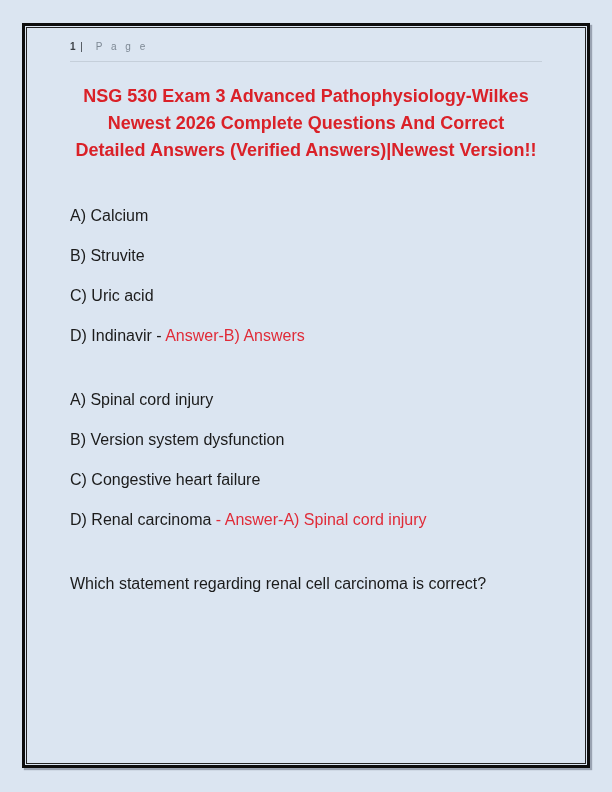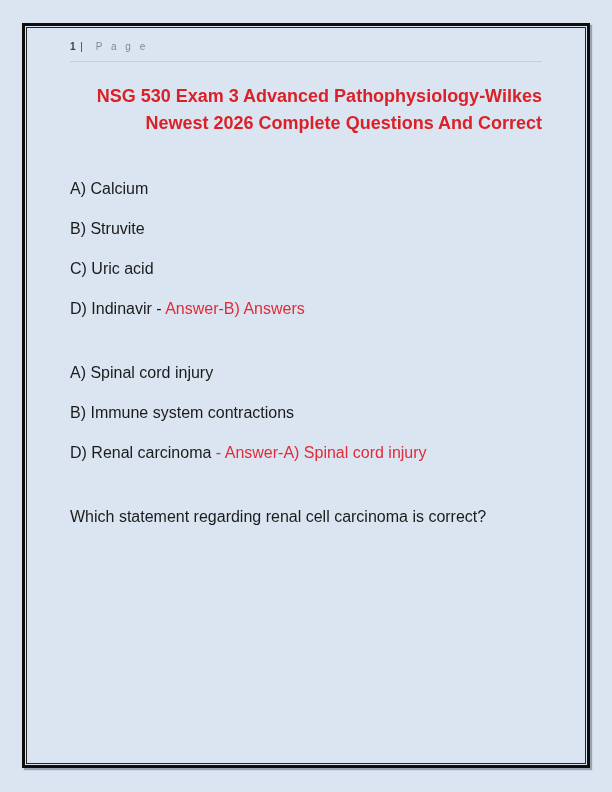--- a/index.html
+++ b/index.html
@@ -50,21 +50,21 @@
     color: #3a3f45;
     letter-spacing: 2px;
   }
   .header-label {
     color: #7d8894;
     letter-spacing: 3px;
     padding-left: 8px;
   }
   .doc-title {
     margin-top: 21px;
-    text-align: right;
+    text-align: center;
     color: #da2128;
     font-weight: bold;
     font-size: 18px;
     line-height: 27px;
   }
   .question-block {
     margin-top: 40px;
   }
   .q-text {
     margin: 0;
@@ -92,32 +92,34 @@
 
     <div class="header-row">
       <span class="header-num">1</span>
       <span class="header-sep">|</span>
       <span class="header-label">P a g e</span>
     </div>
 
     <div class="doc-title">
       <div>NSG 530 Exam 3 Advanced Pathophysiology-Wilkes</div>
       <div>Newest 2026 Complete Questions And Correct</div>
+      <div>Detailed Answers (Verified Answers)|Newest Version!!</div>
     </div>
 
     <div class="question-block">
       <p class="option">A) Calcium</p>
       <p class="option">B) Struvite</p>
       <p class="option">C) Uric acid</p>
       <p class="option"><span>D) Indinavir - </span><span class="answer-red">Answer-B) Answers</span></p>
     </div>
 
     <div class="question-block">
       <p class="option">A) Spinal cord injury</p>
-      <p class="option">B) Immune system contractions</p>
+      <p class="option">B) Version system dysfunction</p>
+      <p class="option">C) Congestive heart failure</p>
       <p class="option"><span>D) Renal carcinoma </span><span class="answer-red">- Answer-A) Spinal cord injury</span></p>
     </div>
 
     <div class="question-block">
       <p class="q-text">Which statement regarding renal cell carcinoma is correct?</p>
     </div>
 
   </div>
 </div>
 

